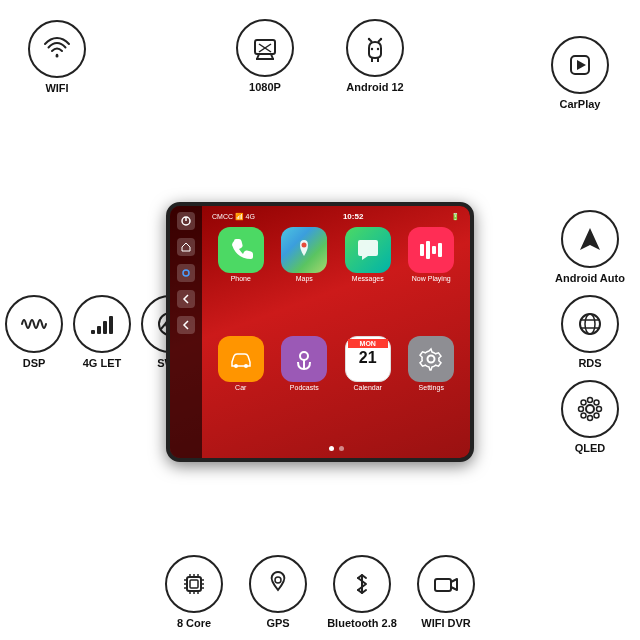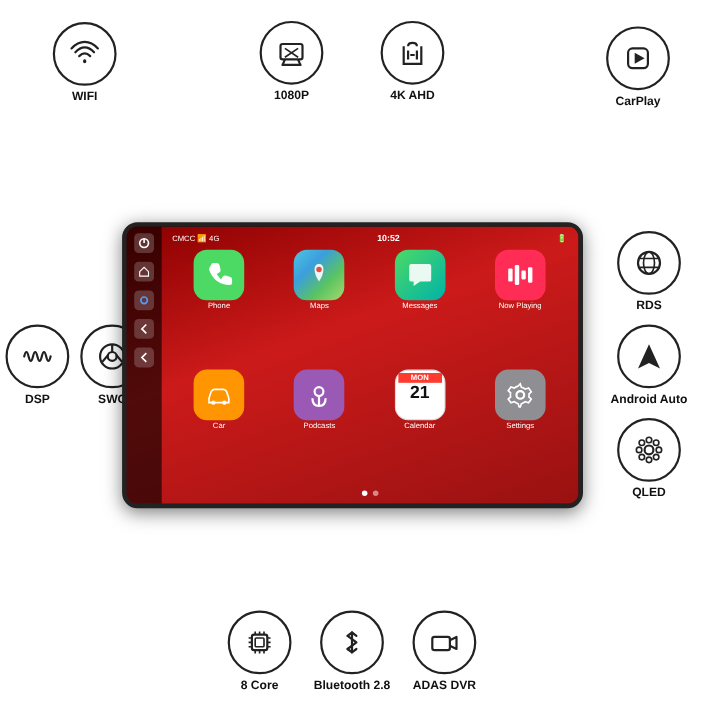--- a/index.html
+++ b/index.html
@@ -84,21 +84,21 @@
       line-height: 1.2;
     }
 
     
     svg {
       display: block;
     }
 
     
     .car-screen {
-      width: 419px;
+      width: 308px;
       height: 260px;
       background: #111;
       border-radius: 14px;
       border: 4px solid #222;
       overflow: hidden;
       position: relative;
       box-shadow: 0 4px 16px rgba(0,0,0,0.5);
     }
 
     .screen-inner {
@@ -212,21 +212,21 @@
     }
 
   </style>
 </head>
 <body>
 
 <div class="container">
 
   <div class="top-row-wrapper">
 
-    <div class="icon-block" style="position:absolute;left:32px;top:10px;align-items:center;">
+    <div class="icon-block" style="position:absolute;left:12px;top:10px;align-items:center;">
       <div class="icon-circle">
         <svg width="32" height="32" viewBox="0 0 32 32">
           <path d="M16 22 Q16 22 16 22" stroke="#222" stroke-width="2.5" fill="none" stroke-linecap="round"></path>
           <circle cx="16" cy="23" r="1.5" fill="#222"></circle>
           <path d="M11 18 Q13.5 15.5 16 15.5 Q18.5 15.5 21 18" stroke="#222" stroke-width="2" fill="none" stroke-linecap="round"></path>
           <path d="M7.5 14.5 Q11.5 10 16 10 Q20.5 10 24.5 14.5" stroke="#222" stroke-width="2" fill="none" stroke-linecap="round"></path>
           <path d="M4 11 Q9.5 5 16 5 Q22.5 5 28 11" stroke="#222" stroke-width="2" fill="none" stroke-linecap="round"></path>
         </svg>
       </div>
       <span class="label">WIFI</span>
@@ -242,37 +242,44 @@
             <line x1="22" y1="22" x2="24" y2="27" stroke="#222" stroke-width="2"></line>
             <line x1="7" y1="27" x2="25" y2="27" stroke="#222" stroke-width="2"></line>
 
             <line x1="10" y1="12" x2="22" y2="20" stroke="#222" stroke-width="1.5"></line>
             <line x1="22" y1="12" x2="10" y2="20" stroke="#222" stroke-width="1.5"></line>
           </svg>
         </div>
         <span class="label">1080P</span>
       </div>
 
-      <div class="icon-block">
-        <div class="icon-circle">
-          <svg width="32" height="32" viewBox="0 0 32 32">
-
-            <path d="M8 10 L8 26 L24 26 L24 10" stroke="#222" stroke-width="2" fill="none"></path>
-            <path d="M12 10 C12 6 20 6 20 10" stroke="#222" stroke-width="2" fill="none"></path>
-            <line x1="12" y1="14" x2="12" y2="22" stroke="#222" stroke-width="2"></line>
-            <line x1="20" y1="14" x2="20" y2="22" stroke="#222" stroke-width="2"></line>
-            <line x1="14" y1="18" x2="18" y2="18" stroke="#222" stroke-width="2"></line>
-          </svg>
-        </div>
-        <span class="label">4K AHD</span>
-      </div>
-
-    </div>
-
-    <div class="icon-block" style="position:absolute;right:15px;top:14px;">
+
+      <div class="icon-block">
+        <div class="icon-circle">
+          <svg width="32" height="32" viewBox="0 0 32 32">
+
+            <path d="M10 16 Q10 10 16 10 Q22 10 22 16 L22 22 Q22 26 16 26 Q10 26 10 22 Z" stroke="#222" stroke-width="2" fill="none"></path>
+
+            <circle cx="13" cy="17" r="1.2" fill="#222"></circle>
+            <circle cx="19" cy="17" r="1.2" fill="#222"></circle>
+
+            <line x1="13" y1="10" x2="10" y2="7" stroke="#222" stroke-width="2"></line>
+            <line x1="19" y1="10" x2="22" y2="7" stroke="#222" stroke-width="2"></line>
+            <circle cx="10" cy="7" r="1.2" fill="#222"></circle>
+            <circle cx="22" cy="7" r="1.2" fill="#222"></circle>
+
+            <line x1="13" y1="26" x2="13" y2="30" stroke="#222" stroke-width="2"></line>
+            <line x1="19" y1="26" x2="19" y2="30" stroke="#222" stroke-width="2"></line>
+          </svg>
+        </div>
+        <span class="label">Android 12</span>
+      </div>
+    </div>
+
+    <div class="icon-block" style="position:absolute;right:15px;top:26px;">
       <div class="icon-circle">
         <svg width="32" height="32" viewBox="0 0 32 32">
 
           <rect x="7" y="7" width="18" height="18" rx="4" stroke="#222" stroke-width="2" fill="none"></rect>
           <polygon points="13,11 13,21 22,16" fill="#222"></polygon>
         </svg>
       </div>
       <span class="label">CarPlay</span>
     </div>
   </div>
@@ -284,20 +291,32 @@
       <div class="icon-block">
         <div class="icon-circle">
           <svg width="32" height="32" viewBox="0 0 32 32">
 
             <path d="M4 16 Q6 8 8 16 Q10 24 12 16 Q14 8 16 16 Q18 24 20 16 Q22 8 24 16 Q26 24 28 16" stroke="#222" stroke-width="2" fill="none" stroke-linecap="round"></path>
           </svg>
         </div>
         <span class="label">DSP</span>
       </div>
 
+      <div class="icon-block">
+        <div class="icon-circle">
+          <svg width="32" height="32" viewBox="0 0 32 32">
+
+            <rect x="5" y="22" width="4" height="4" rx="1" fill="#222"></rect>
+            <rect x="11" y="18" width="4" height="8" rx="1" fill="#222"></rect>
+            <rect x="17" y="13" width="4" height="13" rx="1" fill="#222"></rect>
+            <rect x="23" y="8" width="4" height="18" rx="1" fill="#222"></rect>
+          </svg>
+        </div>
+        <span class="label">4G LET</span>
+      </div>
 
       <div class="icon-block">
         <div class="icon-circle">
           <svg width="32" height="32" viewBox="0 0 32 32">
 
             <circle cx="16" cy="16" r="11" stroke="#222" stroke-width="2" fill="none"></circle>
             <circle cx="16" cy="16" r="4" stroke="#222" stroke-width="2" fill="none"></circle>
             <line x1="16" y1="12" x2="16" y2="5" stroke="#222" stroke-width="2"></line>
             <line x1="12.3" y1="14.7" x2="7" y2="21" stroke="#222" stroke-width="2"></line>
             <line x1="19.7" y1="14.7" x2="25" y2="21" stroke="#222" stroke-width="2"></line>
@@ -439,37 +458,37 @@
         </div>
       </div>
     </div>
 
     <div class="right-icons">
 
       <div class="icon-block">
         <div class="icon-circle">
           <svg width="32" height="32" viewBox="0 0 32 32">
 
+            <polygon points="16,5 26,27 16,22 6,27" fill="#222"></polygon>
+          </svg>
+        </div>
+        <span class="label">Android Auto</span>
+      </div>
+
+      <div class="icon-block">
+        <div class="icon-circle">
+          <svg width="32" height="32" viewBox="0 0 32 32">
+
             <circle cx="16" cy="16" r="10" stroke="#222" stroke-width="2" fill="none"></circle>
             <ellipse cx="16" cy="16" rx="5" ry="10" stroke="#222" stroke-width="1.5" fill="none"></ellipse>
             <line x1="6" y1="12" x2="26" y2="12" stroke="#222" stroke-width="1.5"></line>
             <line x1="6" y1="20" x2="26" y2="20" stroke="#222" stroke-width="1.5"></line>
           </svg>
         </div>
         <span class="label">RDS</span>
-      </div>
-
-      <div class="icon-block">
-        <div class="icon-circle">
-          <svg width="32" height="32" viewBox="0 0 32 32">
-
-            <polygon points="16,5 26,27 16,22 6,27" fill="#222"></polygon>
-          </svg>
-        </div>
-        <span class="label">Android Auto</span>
       </div>
 
       <div class="icon-block">
         <div class="icon-circle">
           <svg width="32" height="32" viewBox="0 0 32 32">
 
             <circle cx="16" cy="16" r="4" stroke="#222" stroke-width="2" fill="none"></circle>
             <circle cx="16" cy="7" r="2.5" stroke="#222" stroke-width="1.5" fill="none"></circle>
             <circle cx="16" cy="25" r="2.5" stroke="#222" stroke-width="1.5" fill="none"></circle>
             <circle cx="7" cy="16" r="2.5" stroke="#222" stroke-width="1.5" fill="none"></circle>
@@ -505,20 +524,30 @@
           <line x1="9" y1="16" x2="6" y2="16" stroke="#222" stroke-width="1.5"></line>
           <line x1="9" y1="20" x2="6" y2="20" stroke="#222" stroke-width="1.5"></line>
           <line x1="23" y1="12" x2="26" y2="12" stroke="#222" stroke-width="1.5"></line>
           <line x1="23" y1="16" x2="26" y2="16" stroke="#222" stroke-width="1.5"></line>
           <line x1="23" y1="20" x2="26" y2="20" stroke="#222" stroke-width="1.5"></line>
         </svg>
       </div>
       <span class="label">8 Core</span>
     </div>
 
+    <div class="icon-block">
+      <div class="icon-circle">
+        <svg width="32" height="32" viewBox="0 0 32 32">
+
+          <path d="M16 4 Q20 4 22 8 Q24 12 16 22 Q8 12 10 8 Q12 4 16 4 Z" stroke="#222" stroke-width="2" fill="none"></path>
+          <circle cx="16" cy="12" r="3" stroke="#222" stroke-width="1.5" fill="none"></circle>
+        </svg>
+      </div>
+      <span class="label">GPS</span>
+    </div>
 
     <div class="icon-block">
       <div class="icon-circle">
         <svg width="32" height="32" viewBox="0 0 32 32">
 
           <path d="M12 10 L20 16 L12 22" stroke="#222" stroke-width="2" fill="none" stroke-linecap="round" stroke-linejoin="round"></path>
           <path d="M12 10 L16 7 L16 25 L12 22" stroke="#222" stroke-width="2" fill="none" stroke-linecap="round" stroke-linejoin="round"></path>
           <path d="M16 7 L20 10" stroke="#222" stroke-width="2" fill="none" stroke-linecap="round"></path>
           <path d="M16 25 L20 22" stroke="#222" stroke-width="2" fill="none" stroke-linecap="round"></path>
         </svg>
@@ -527,17 +556,17 @@
     </div>
 
     <div class="icon-block">
       <div class="icon-circle">
         <svg width="32" height="32" viewBox="0 0 32 32">
 
           <rect x="5" y="11" width="16" height="12" rx="2" stroke="#222" stroke-width="2" fill="none"></rect>
           <path d="M21 14 L27 11 L27 22 L21 19" stroke="#222" stroke-width="2" fill="none" stroke-linejoin="round"></path>
         </svg>
       </div>
-      <span class="label">ADAS DVR</span>
+      <span class="label">WIFI DVR</span>
     </div>
   </div>
 
 </div>
 
 </body></html>

